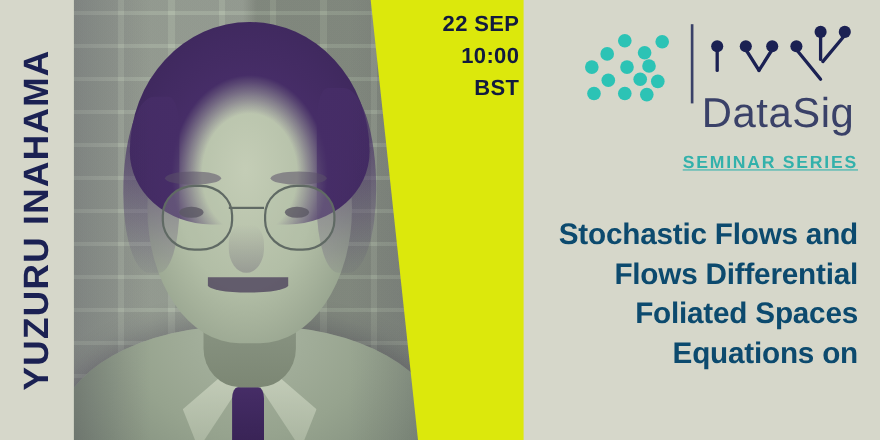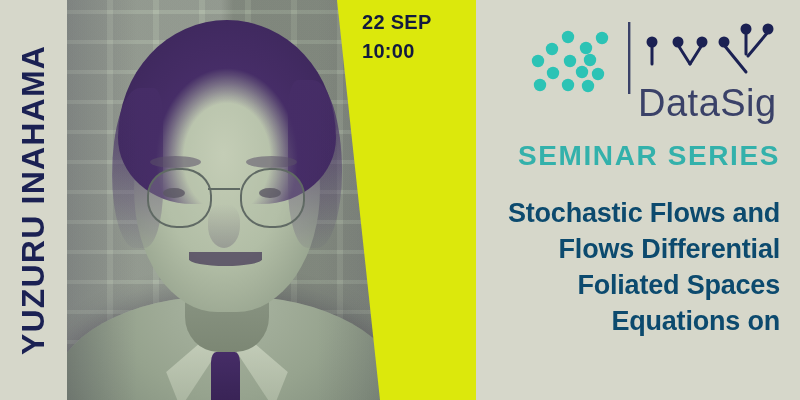--- a/index.html
+++ b/index.html
@@ -219,21 +219,21 @@
   }
   .yellow-panel svg { display: block; }
 
   
   .date-block {
     position: absolute;
     left: 362px;
     top: 8px;
     width: 110px;
     z-index: 6;
-    text-align: left;
+    text-align: right;
     color: #121a3f;
     font-size: 20px;
     font-weight: bold;
     line-height: 1.45;
     letter-spacing: .3px;
   }
 
   
   .right-col {
     position: absolute;
@@ -253,25 +253,26 @@
     height: 110px;
   }
   .logo svg { display: block; }
 
   
   .seminar {
     position: absolute;
     right: 20px;
     top: 140px;
     color: #33b1ab;
-    font-size: 28px;
+    font-size: 16px;
     font-weight: bold;
     letter-spacing: 1.6px;
     text-align: center;
     white-space: nowrap;
+    text-decoration: underline;
   }
 
   
   .talk-title {
     position: absolute;
     right: 20px;
     top: 196px;
     width: 320px;
     text-align: right;
     color: #0c4a6e;
@@ -317,20 +318,21 @@
     </svg>
   </div>
 
   <div class="name-strip">
     <div class="vtext">YUZURU INAHAMA</div>
   </div>
 
   <div class="date-block">
     <div>22 SEP</div>
     <div>10:00</div>
+    <div>BST</div>
   </div>
 
   <div class="right-col">
 
     <div class="logo">
       <svg width="270" height="110" viewBox="0 0 270 110" xmlns="http://www.w3.org/2000/svg">
 
         <g fill="#2cc3b5">
           <circle cx="38" cy="21" r="6.2"></circle>
           <circle cx="22" cy="33" r="6.2"></circle>

